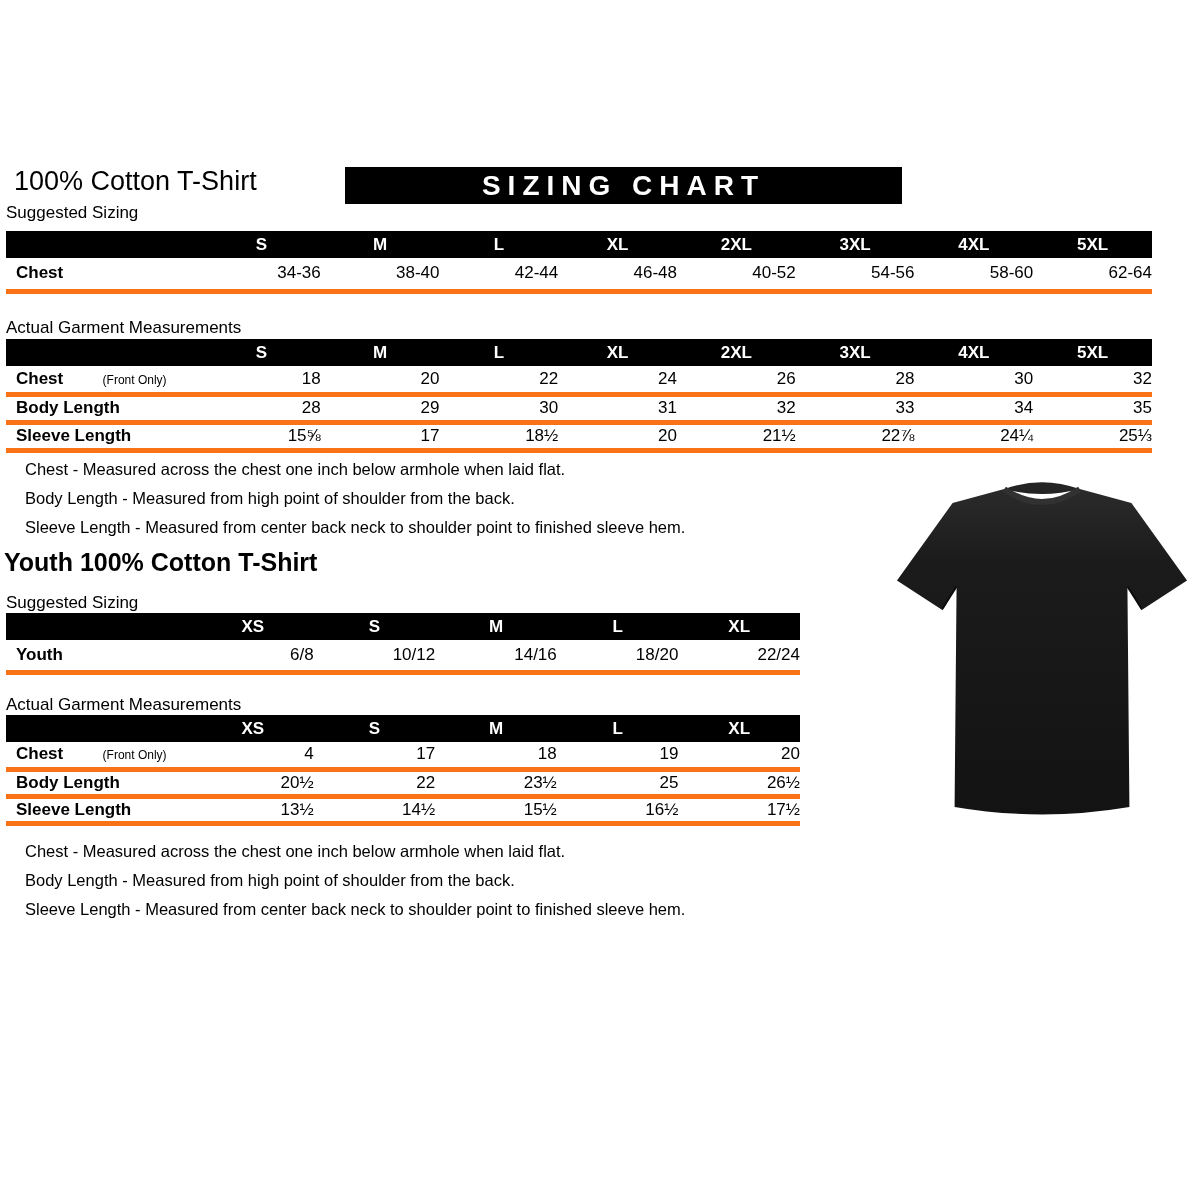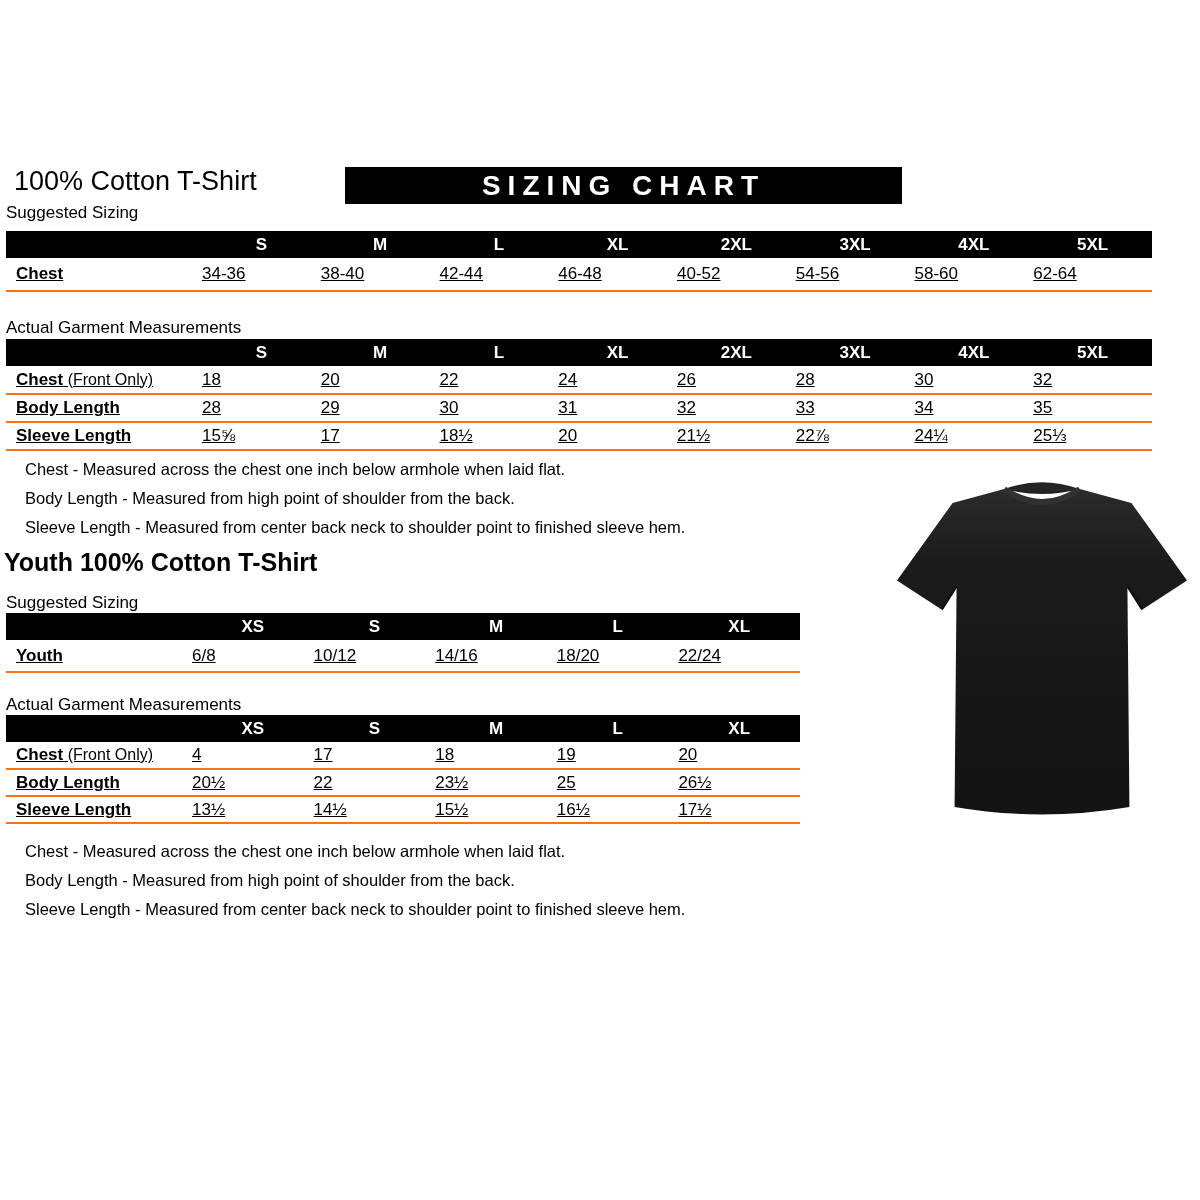--- a/index.html
+++ b/index.html
@@ -14,25 +14,25 @@
 
   .sec-label { position:absolute; font-size:17px; font-weight:400; }
   .lbl-a-sug { left:6px; top:203px; }
   .lbl-a-act { left:6px; top:318px; }
   .lbl-y-sug { left:6px; top:593px; }
   .lbl-y-act { left:6px; top:695px; }
 
   .size-table { position:absolute; border-collapse:collapse; table-layout:fixed; }
   .size-table thead th { background:#000; color:#fff; font-size:17px; font-weight:700;
                          height:27px; text-align:center; vertical-align:middle; }
-  .size-table tbody tr { border-bottom:2px solid #f97316;text-decoration:underline; }
-  .size-table tbody td { text-align:left; font-size:17px; vertical-align:middle; }
+  .size-table tbody tr { border-bottom:5px solid #f97316; }
+  .size-table tbody td { text-align:right; font-size:17px; vertical-align:middle; }
   .size-table tbody th.rl { text-align:left; padding-left:10px; vertical-align:middle; white-space:nowrap; }
   .lb { font-weight:700; font-size:17px; }
-  .ls { font-weight:400; font-size:16px; }
+  .ls { font-weight:400; font-size:12px;margin-left:36px; }
 
   .t-adult-suggested { left:6px; top:231px; width:1146px; }
   .t-adult-suggested tbody tr { height:33px; }
   .t-adult-actual { left:6px; top:339px; width:1146px; }
   .t-adult-actual tbody tr { height:28px; }
   .t-youth-suggested { left:6px; top:613px; width:794px; }
   .t-youth-suggested tbody tr { height:32px; }
   .t-youth-actual { left:6px; top:715px; width:794px; }
   .t-youth-actual tbody tr { height:27px; }
 

